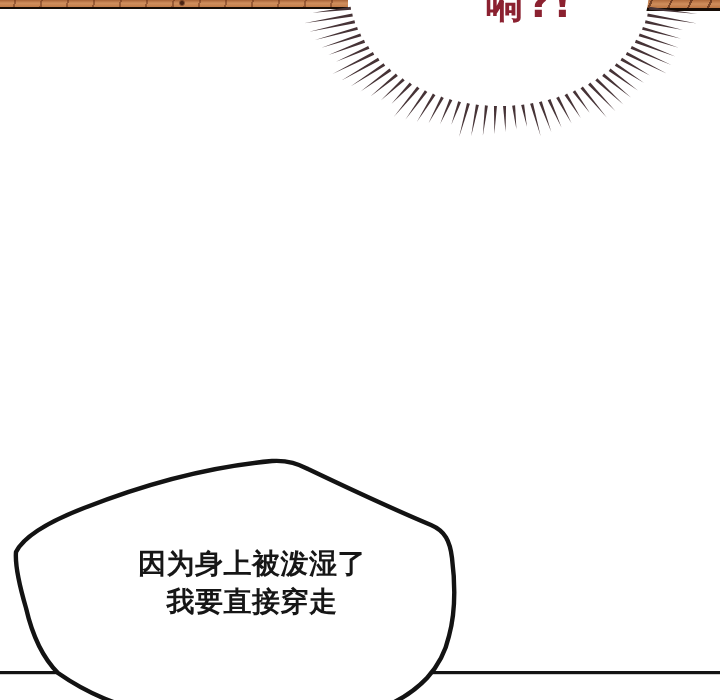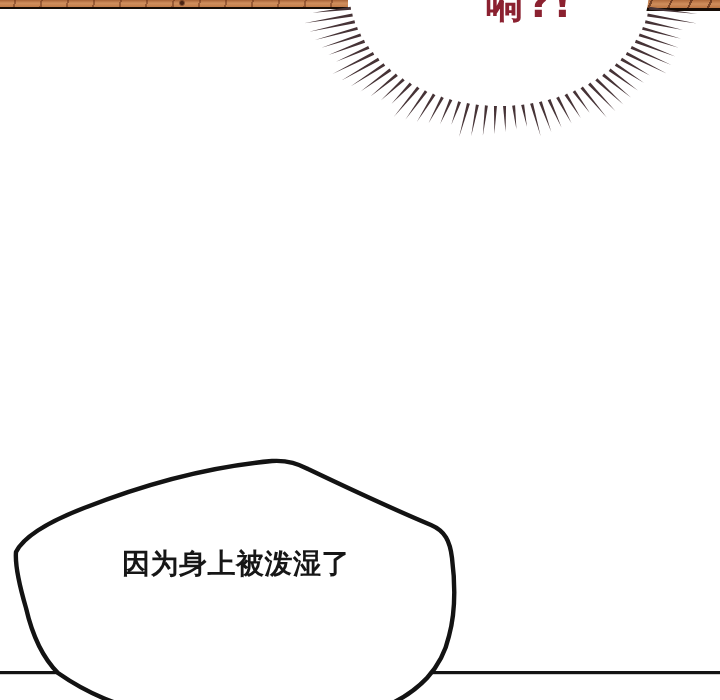--- a/index.html
+++ b/index.html
@@ -46,21 +46,21 @@
     font-size: 40px;
     font-weight: bold;
     letter-spacing: 2px;
     white-space: nowrap;
     line-height: 1;
   }
   
   .speech-text {
     position: absolute;
     top: 545px;
-    left: 31px;
+    left: 47px;
     width: 410px;
     text-align: center;
     font-size: 28px;
     font-weight: 600;
     line-height: 37.5px;
     letter-spacing: 0.5px;
     white-space: nowrap;
   }
 </style>
 </head>
@@ -141,15 +141,16 @@
              C 118 706, 88 694, 58 673
              C 43 658, 32 634, 26 608
              C 19 584, 15 564, 16 552
              Z" fill="#ffffff" stroke-width="4.4" stroke-linejoin="round" stroke="#131313"></path>
   </svg>
 
   <div class="shout-text" style="color: rgb(139, 33, 48);">嗬?!</div>
 
   <div class="speech-text" style="color: rgb(22, 22, 22);">
     <div>因为身上被泼湿了</div>
+    <div>我要直接穿走</div>
   </div>
 
 </div>
 
 </body></html>

